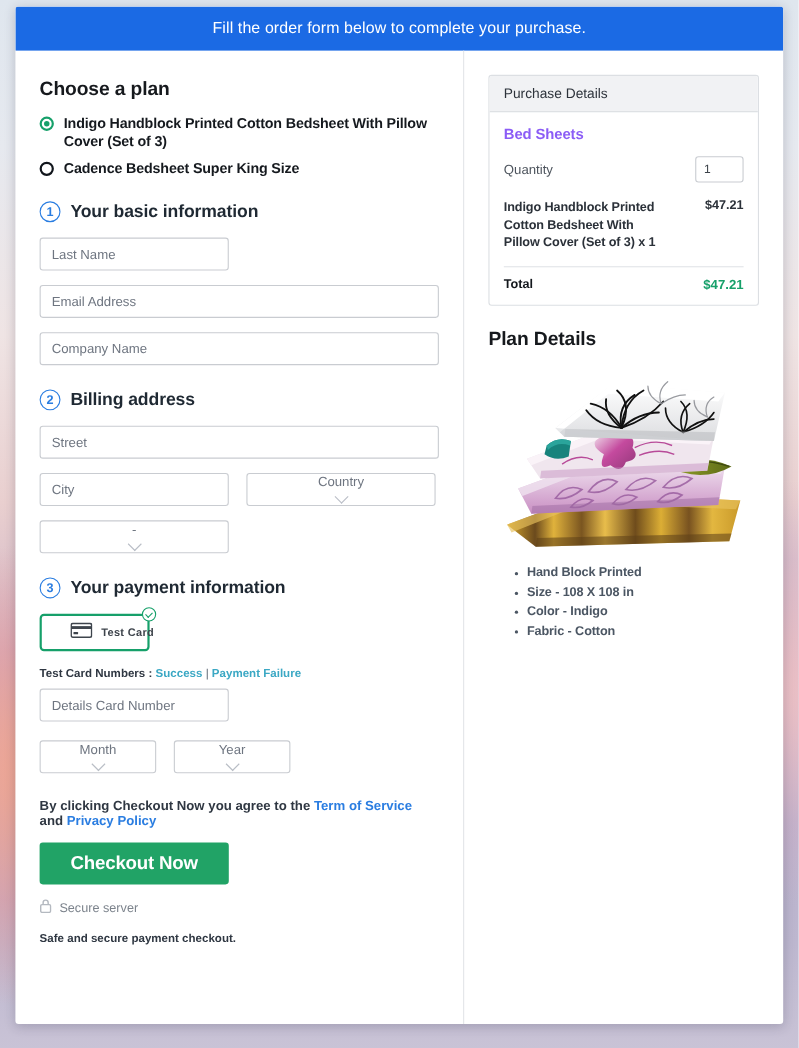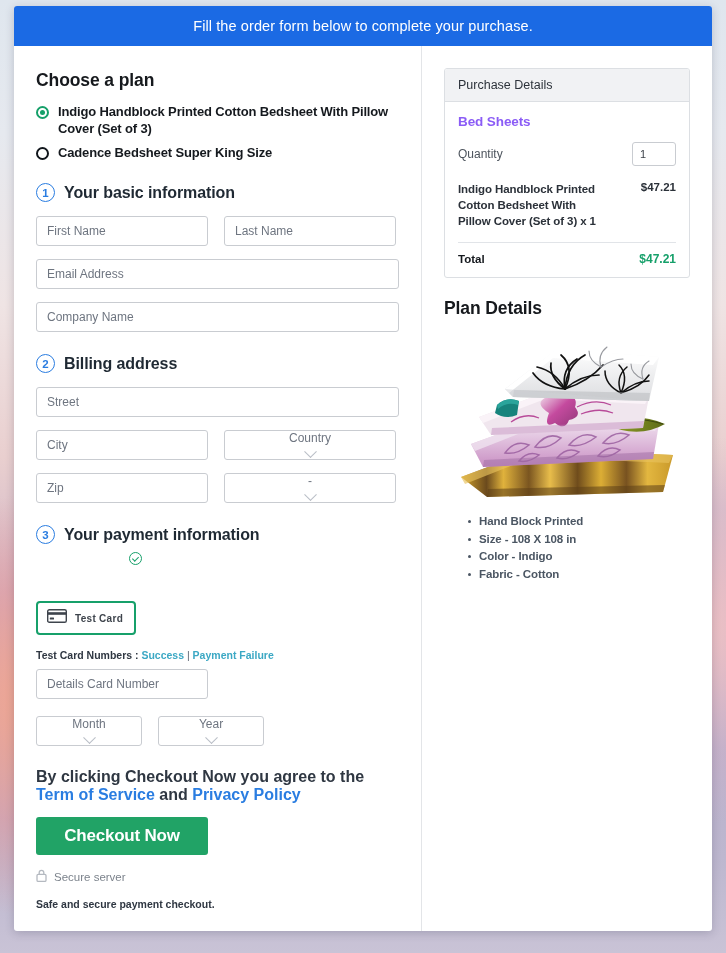--- a/index.html
+++ b/index.html
@@ -168,23 +168,22 @@
   
   .pay-tile-wrap { position: relative; display: inline-block; margin-bottom: 14px; }
   .pay-tile {
     border: 2px solid #16a06a;
     border-radius: 4px;
     height: 34px;
     width: 100px;
     display: flex;
     align-items: center;
     gap: 8px;
-    padding: 0 9px;
+    padding: 0 26px;
     background: #fff;
-    margin-top: 43px;
   }
   .pay-tile .txt {
     font-size: 10px;
     color: #3e444c;
     font-weight: bold;
     letter-spacing: 0.3px;
     white-space: nowrap;
   }
   .check-badge {
     position: absolute;
@@ -232,21 +231,21 @@
     font-size: 12px; color: #6e7580;
   }
   .cvv-btn {
     width: 30px;
     border-left: 1px solid #c9ccd1;
     background: #eceef0;
     display: flex; align-items: center; justify-content: center;
   }
 
   .terms {
-    font-size: 16px;
+    font-size: 12px;
     color: #2f3742;
     font-weight: bold;
     margin: 22px 0 13px 0;
   }
   .lnk-blue { color: #2a7de1; font-weight: bold; }
 
   .checkout-btn {
     width: 172px; height: 38px;
     background: #21a366;
     color: #fff;
@@ -363,21 +362,20 @@
         <span class="radio-label">Cadence Bedsheet Super King Size</span>
       </div>
 
       
       <div class="section-head">
         <span class="step-num">1</span>
         <span class="label">Your basic information</span>
       </div>
 
       <div class="row">
-        <div class="fld half">First Name</div>
         <div class="fld half">Last Name</div>
       </div>
       <div class="row">
         <div class="fld full">Email Address</div>
       </div>
       <div class="row">
         <div class="fld full">Company Name</div>
       </div>
 
       
@@ -390,21 +388,20 @@
         <div class="fld full">Street</div>
       </div>
       <div class="row">
         <div class="fld half">City</div>
         <div class="fld half sel">
           <span>Country</span>
           <span class="chev"></span>
         </div>
       </div>
       <div class="row">
-        <div class="fld half">Zip</div>
         <div class="fld half sel">
           <span>-</span>
           <span class="chev"></span>
         </div>
       </div>
 
       
       <div class="section-head">
         <span class="step-num">3</span>
         <span class="label">Your payment information</span>

